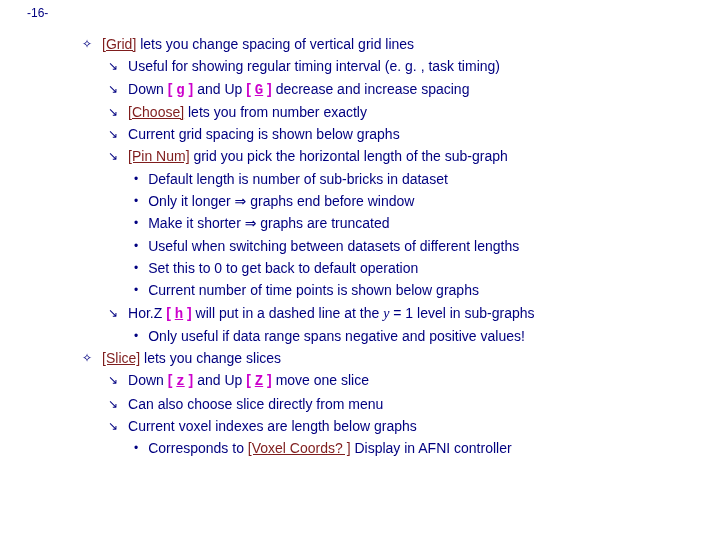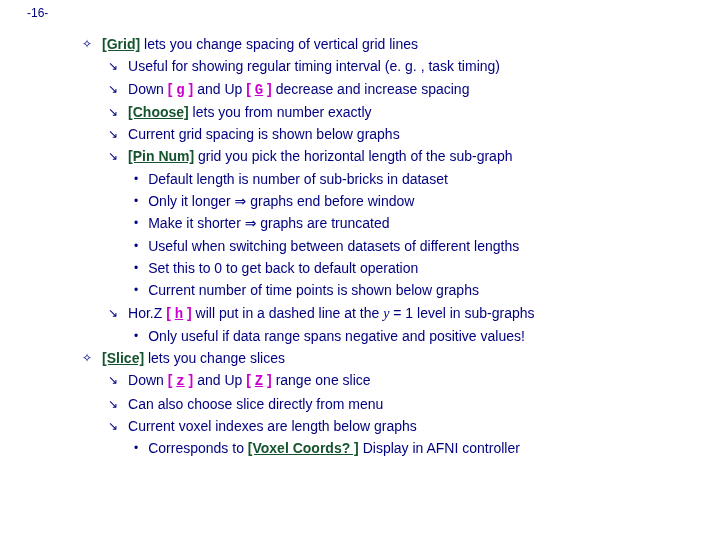--- a/index.html
+++ b/index.html
@@ -39,22 +39,22 @@
     margin-right: 10px;
     font-size: 12px;
     line-height: 20px;
     color: #000080;
   }
   .indent1 { margin-left: 0px; }
   .indent2 { margin-left: 26px; }
   .indent3 { margin-left: 52px; }
   .txt { flex: 1 1 auto; }
   .btn {
-    color: #14532d;
-    font-weight: bold;
+    color: #7f1d1d;
+    font-weight: normal;
     text-decoration: underline;
   }
   .key {
     font-family: "Courier New", monospace;
     color: #cc00cc;
     font-weight: bold;
     text-decoration: underline;
   }
   .brk {
     color: #cc00cc;
@@ -124,21 +124,21 @@
     <div class="row indent3">
       <span class="bullet">•</span>
       <span class="txt"><span>Only useful if data range spans negative and positive values!</span></span>
     </div>
     <div class="row indent1">
       <span class="bullet">✧</span>
       <span class="txt"><span class="btn">[Slice]</span><span> lets you change slices</span></span>
     </div>
     <div class="row indent2">
       <span class="bullet">↘</span>
-      <span class="txt"><span class="bold">Down </span><span class="brk">[ </span><span class="key">z</span><span class="brk"> ]</span><span> and </span><span class="bold">Up </span><span class="brk">[ </span><span class="key">Z</span><span class="brk"> ]</span><span> range one slice</span></span>
+      <span class="txt"><span class="bold">Down </span><span class="brk">[ </span><span class="key">z</span><span class="brk"> ]</span><span> and </span><span class="bold">Up </span><span class="brk">[ </span><span class="key">Z</span><span class="brk"> ]</span><span> move one slice</span></span>
     </div>
     <div class="row indent2">
       <span class="bullet">↘</span>
       <span class="txt"><span>Can also choose slice directly from menu</span></span>
     </div>
     <div class="row indent2">
       <span class="bullet">↘</span>
       <span class="txt"><span>Current voxel indexes are length below graphs</span></span>
     </div>
     <div class="row indent3">

